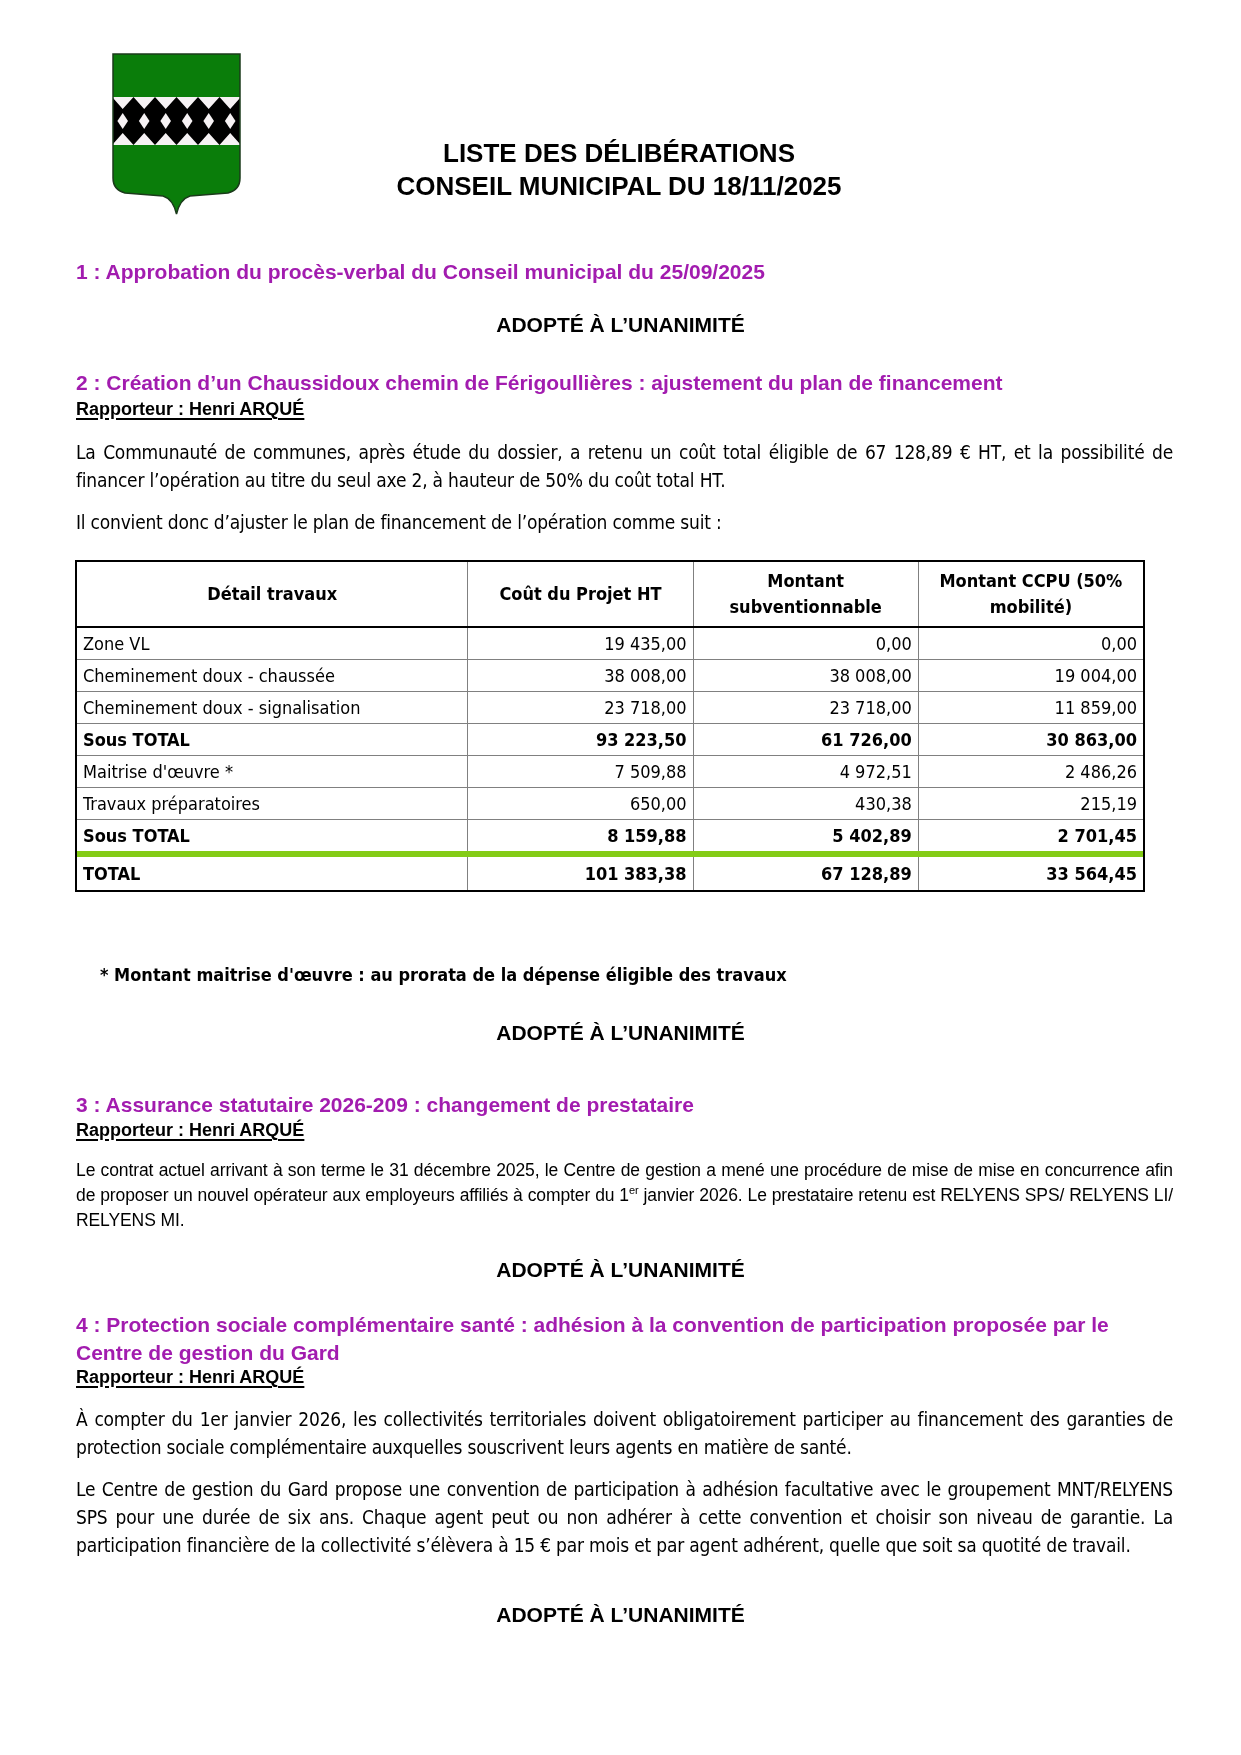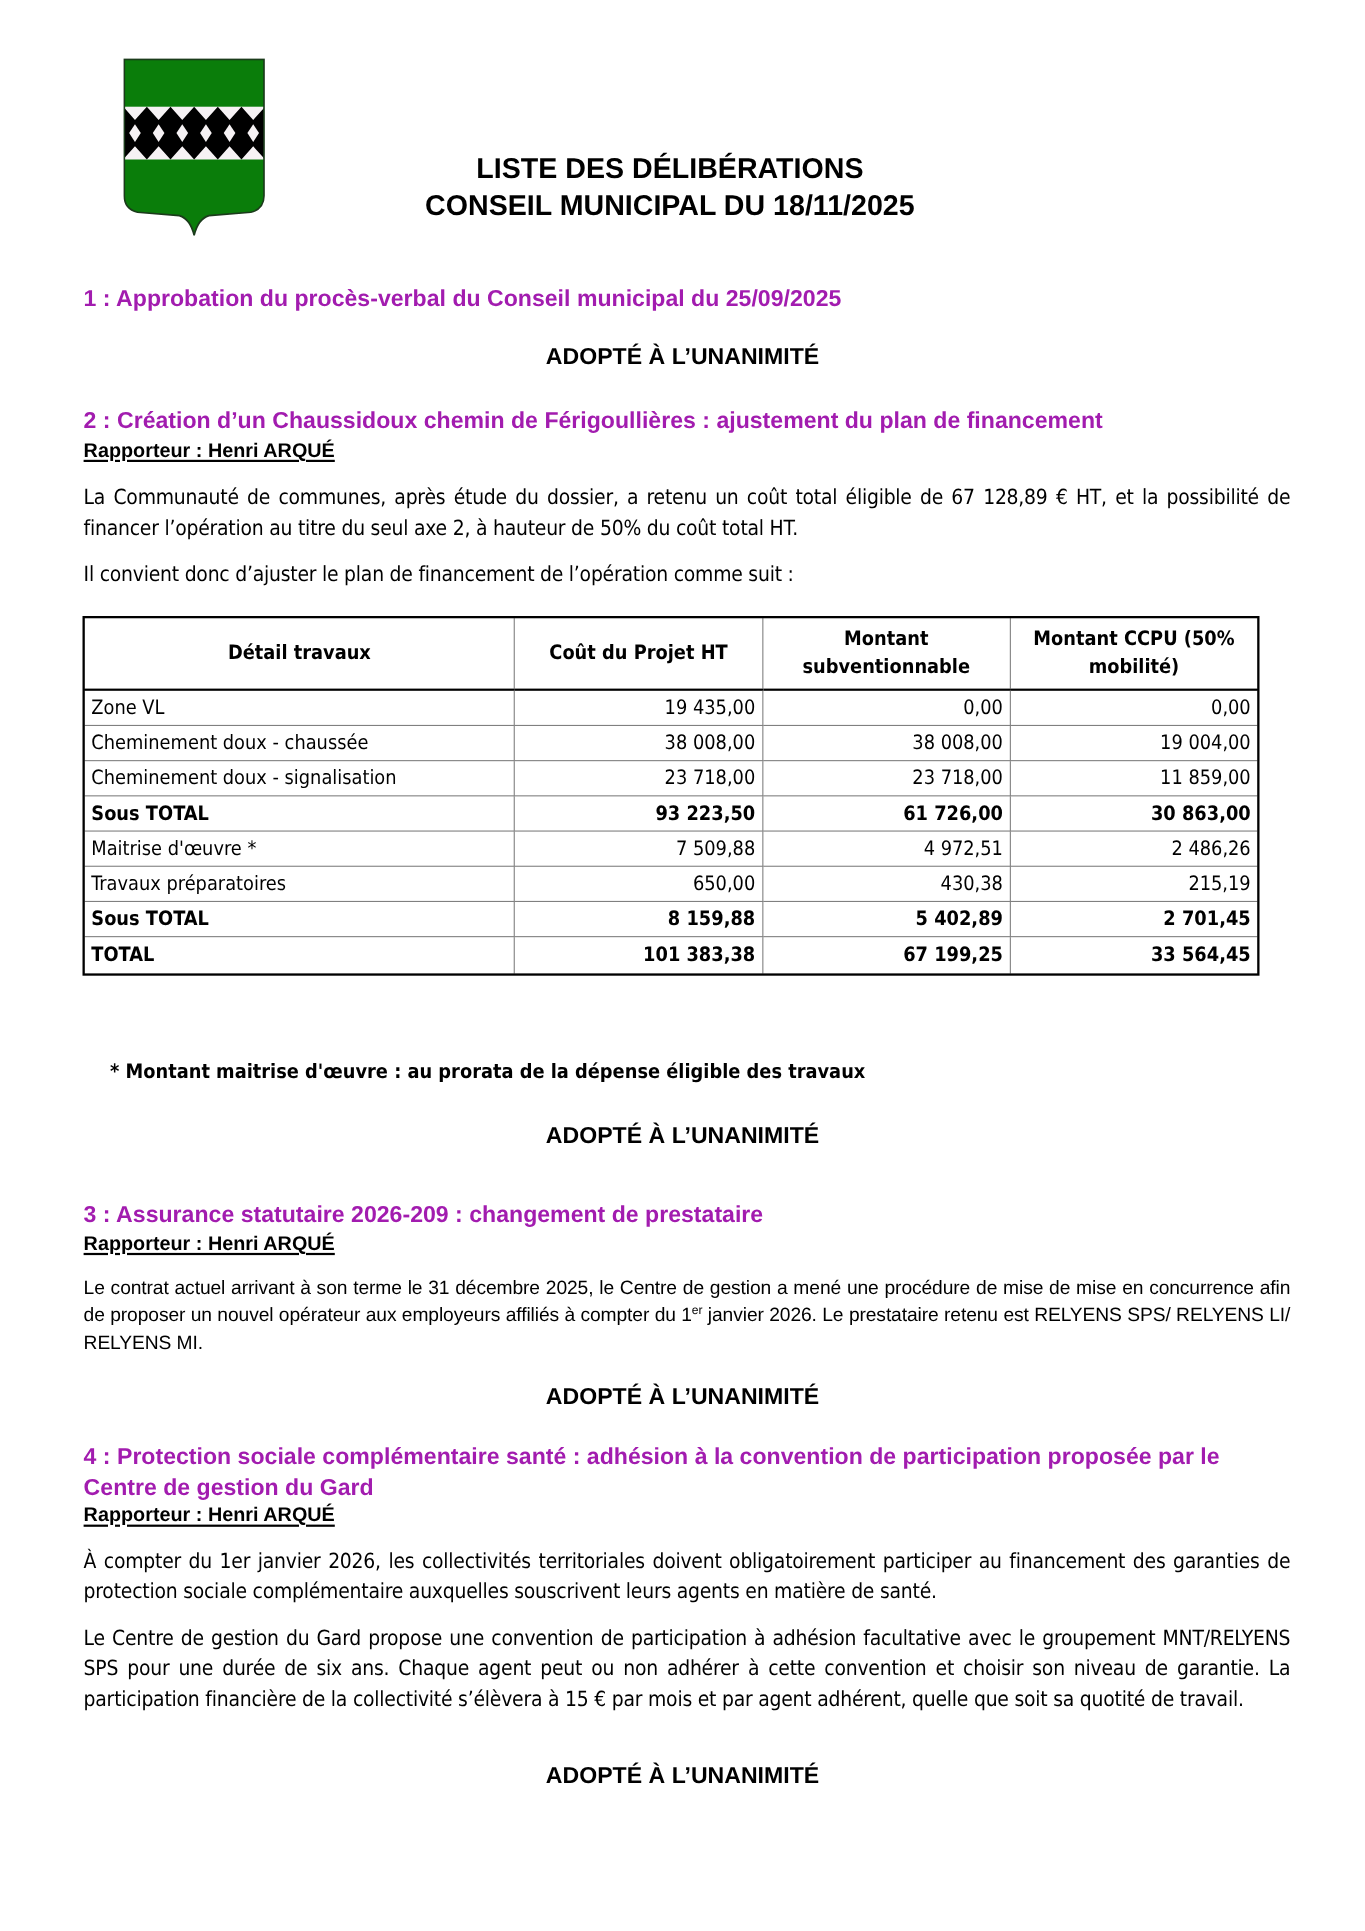--- a/index.html
+++ b/index.html
@@ -1,21 +1,21 @@
 <!DOCTYPE html>
 <html><head>
 <meta charset="utf-8">
 <style>
   html, body { margin: 0; padding: 0; background: #ffffff; }
   body { width: 1241px; height: 1755px; position: relative; overflow: hidden; color: #000; }
   .abs { position: absolute; }
 
   #logo { left: 112px; top: 53px; width: 129px; height: 163px; }
 
-  .title { left: 314px; width: 590px; text-align: center; font-family: "Liberation Sans", sans-serif;
+  .title { left: 324px; width: 590px; text-align: center; font-family: "Liberation Sans", sans-serif;
            font-weight: bold; font-size: 26px; line-height: 33px; }
   #title-1 { top: 137px; }
   #title-2 { top: 170px; }
 
   .heading { left: 76px; width: 1096px; font-family: "Liberation Sans", sans-serif; font-weight: bold;
              font-size: 21px; line-height: 28px; color: #a21caf; }
   .rapporteur { left: 76px; font-family: "Liberation Sans", sans-serif; font-weight: bold; font-size: 18px;
                 line-height: 22px; text-decoration: underline; text-decoration-thickness: 2px; text-underline-offset: 3px; }
   .adopted { left: 0; width: 1241px; text-align: center; font-family: "Liberation Sans", sans-serif;
              font-weight: bold; font-size: 21px; line-height: 26px; }
@@ -25,21 +25,21 @@
   .para.arial { font-family: "Liberation Sans", sans-serif; font-size: 17.5px; line-height: 25px; letter-spacing: -0.1px; }
 
   
   #fin-table { left: 76px; top: 561px; width: 1068px; border-collapse: collapse;
                font-family: "DejaVu Sans Condensed", "Liberation Sans", sans-serif; font-size: 18px; }
   #fin-table th, #fin-table td { border: 1px solid #808080; padding: 0 6px; }
   #fin-table th { height: 64px; font-weight: bold; text-align: center; line-height: 26px; border-bottom: 2px solid #000; }
   #fin-table td { height: 31px; line-height: 31px; }
   #fin-table td.num { text-align: right; }
   #fin-table tr.bold td { font-weight: bold; }
-  #fin-table tr.total td { border-top: 1px solid #84cc16; height: 33px; }
+  #fin-table tr.total td { border-top: 6px solid #84cc16; height: 33px; }
   #fin-table { outline: 2px solid #000; outline-offset: -1px; }
   .c1 { width: 378px; } .c2 { width: 212px; } .c3 { width: 212px; } .c4 { width: 212px; }
 
   .footnote { left: 100px; top: 963px; font-weight: bold; font-size: 18px; line-height: 24px;
               font-family: "DejaVu Sans Condensed", "Liberation Sans", sans-serif; }
   sup { font-size: 11px; line-height: 0; }
 </style>
 </head>
 <body>
 
@@ -130,21 +130,21 @@
     </tr>
     <tr class="bold">
       <td>Sous TOTAL</td>
       <td class="num">8 159,88</td>
       <td class="num">5 402,89</td>
       <td class="num">2 701,45</td>
     </tr>
     <tr class="bold total">
       <td>TOTAL</td>
       <td class="num">101 383,38</td>
-      <td class="num">67 199,25</td>
+      <td class="num">67 128,89</td>
       <td class="num">33 564,45</td>
     </tr>
   </tbody>
 </table>
 
 <div class="abs footnote">* Montant maitrise d'œuvre : au prorata de la dépense éligible des travaux</div>
 <div class="abs adopted" style="top:1020px;">ADOPTÉ À L’UNANIMITÉ</div>
 
 <div class="abs heading" style="top:1091px;">3 : Assurance statutaire 2026-209 : changement de prestataire</div>
 <div class="abs rapporteur" style="top:1119px;">Rapporteur : Henri ARQUÉ</div>

